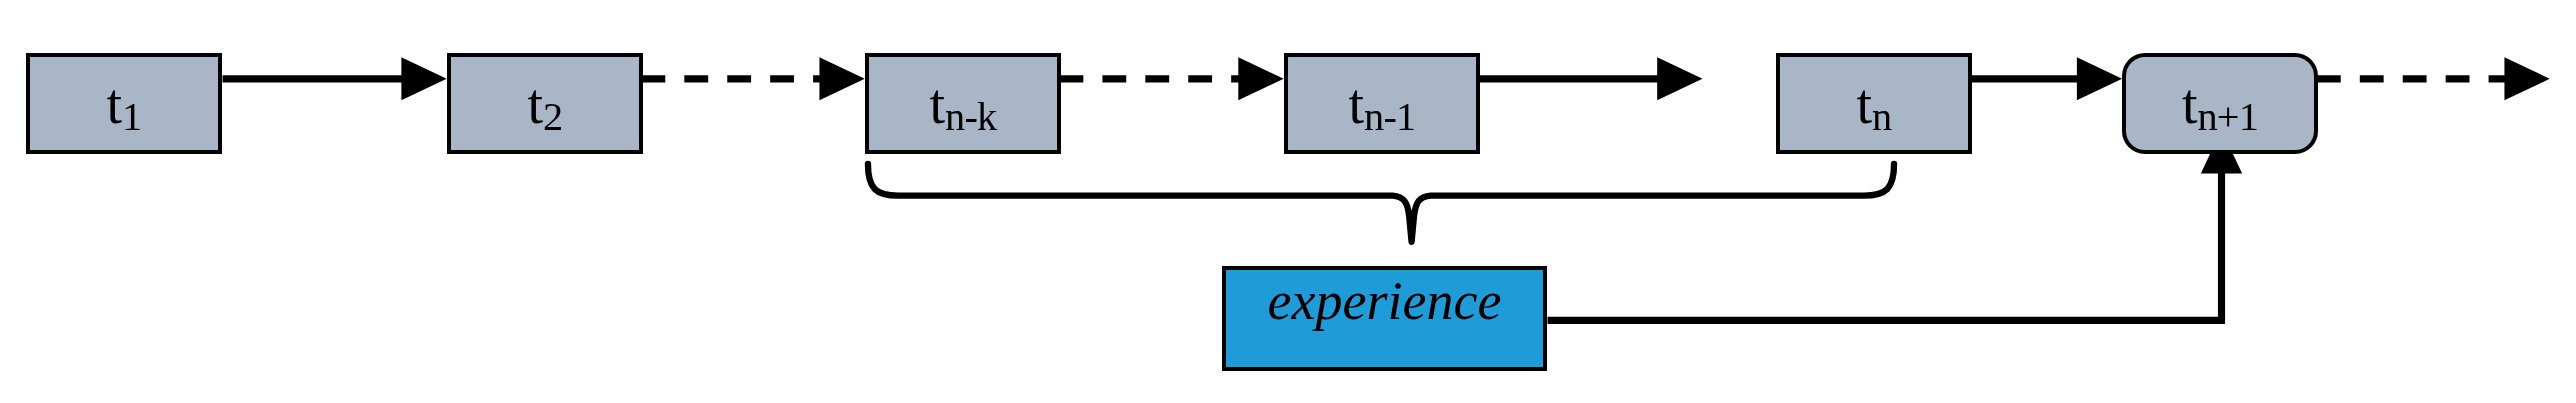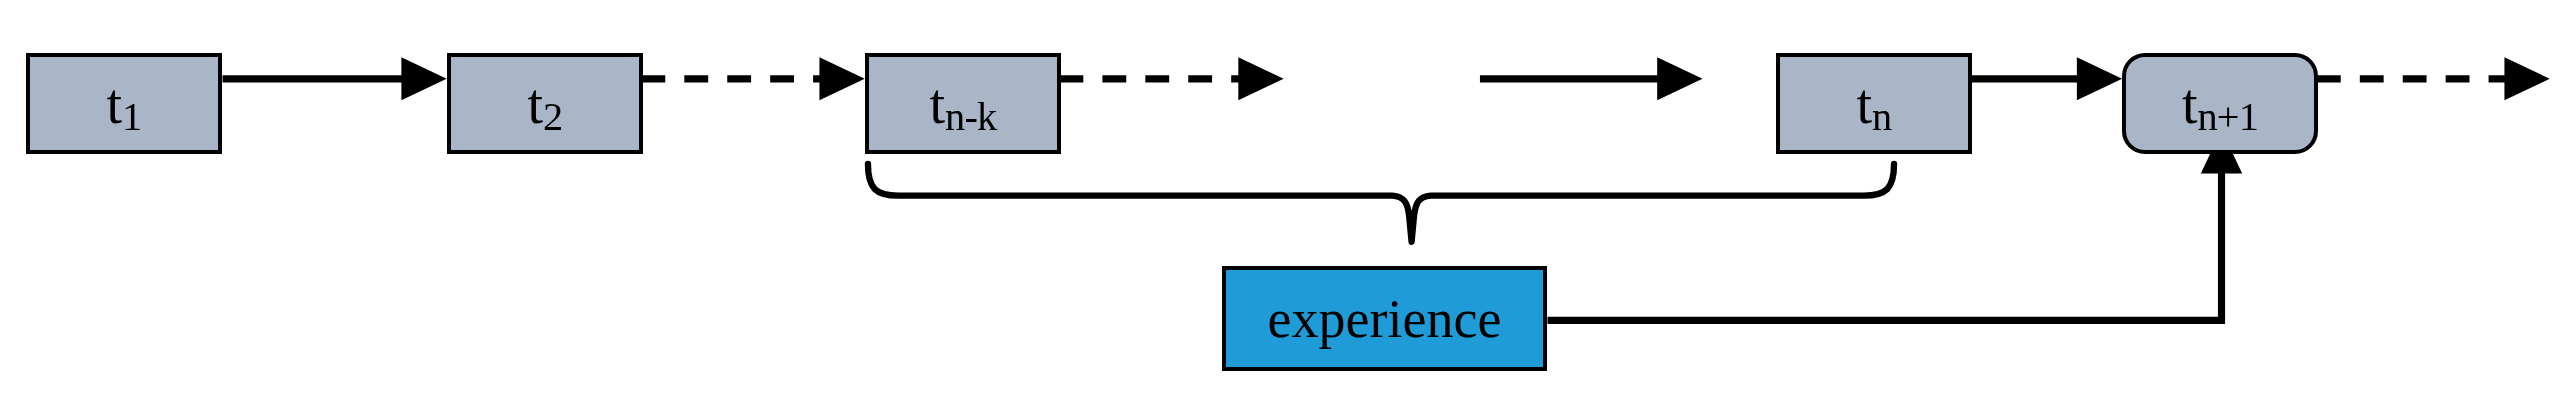--- a/index.html
+++ b/index.html
@@ -51,24 +51,24 @@
   .experience-box {
     position: absolute;
     left: 1222px;
     top: 266px;
     width: 325px;
     height: 105px;
     box-sizing: border-box;
     background: var(--experience-fill, #1f9cd8);
     border: 4.8px solid var(--experience-border, #000);
     display: flex;
-    align-items: center;
     justify-content: center;
     font-size: 54px;
     color: #000;
+    font-style: italic;
   }
 </style>
 </head>
 <body>
 
 <div class="canvas">
 
   <svg class="connectors" viewBox="0 0 3241 508" xmlns="http://www.w3.org/2000/svg">
 
     <g>
@@ -122,20 +122,23 @@
   </div>
 
   <div class="node node-t2">
     <span class="lbl"><span>t</span><sub>2</sub></span>
   </div>
 
   <div class="node node-tnk">
     <span class="lbl"><span>t</span><sub>n-k</sub></span>
   </div>
 
+  <div class="node node-tn1">
+    <span class="lbl"><span>t</span><sub>n-1</sub></span>
+  </div>
 
   <div class="node node-tn">
     <span class="lbl"><span>t</span><sub>n</sub></span>
   </div>
 
   <div class="node node-tnp1">
     <span class="lbl"><span>t</span><sub>n+1</sub></span>
   </div>
 
   <div class="experience-box">

